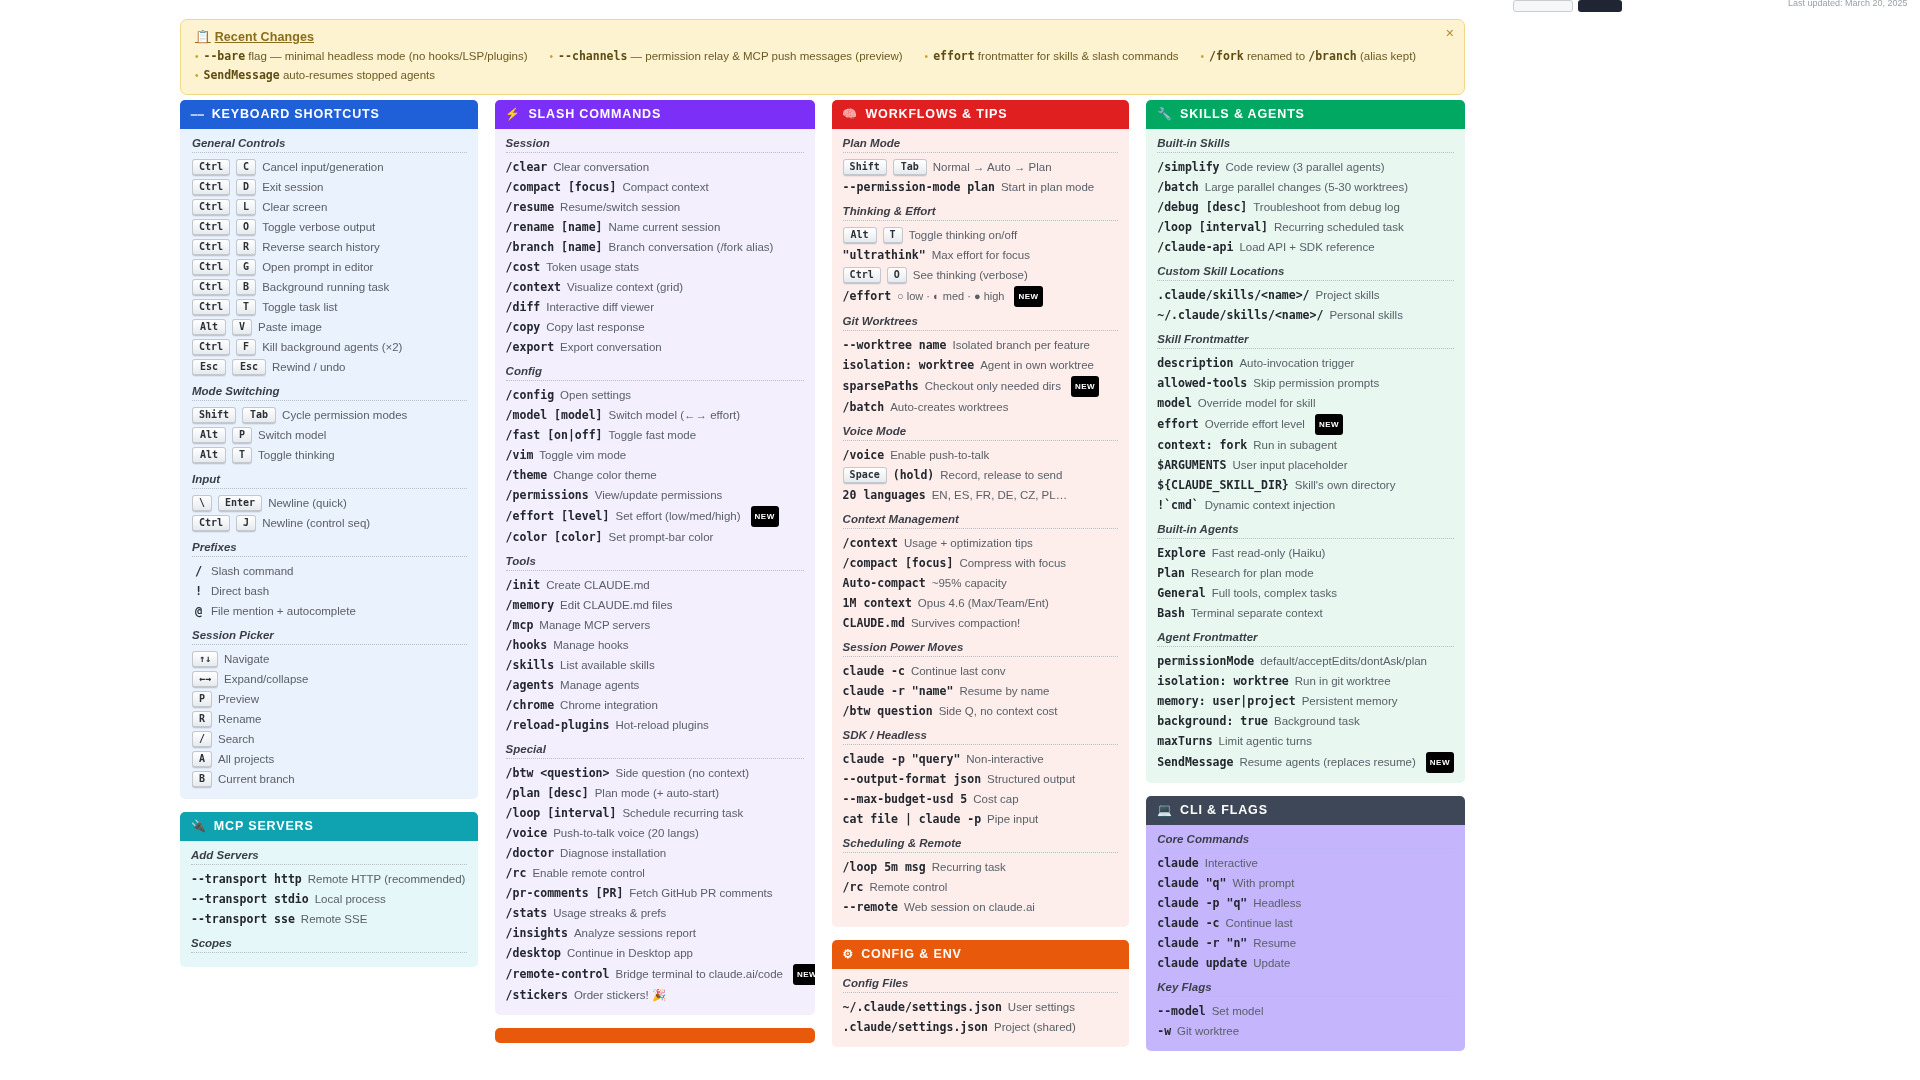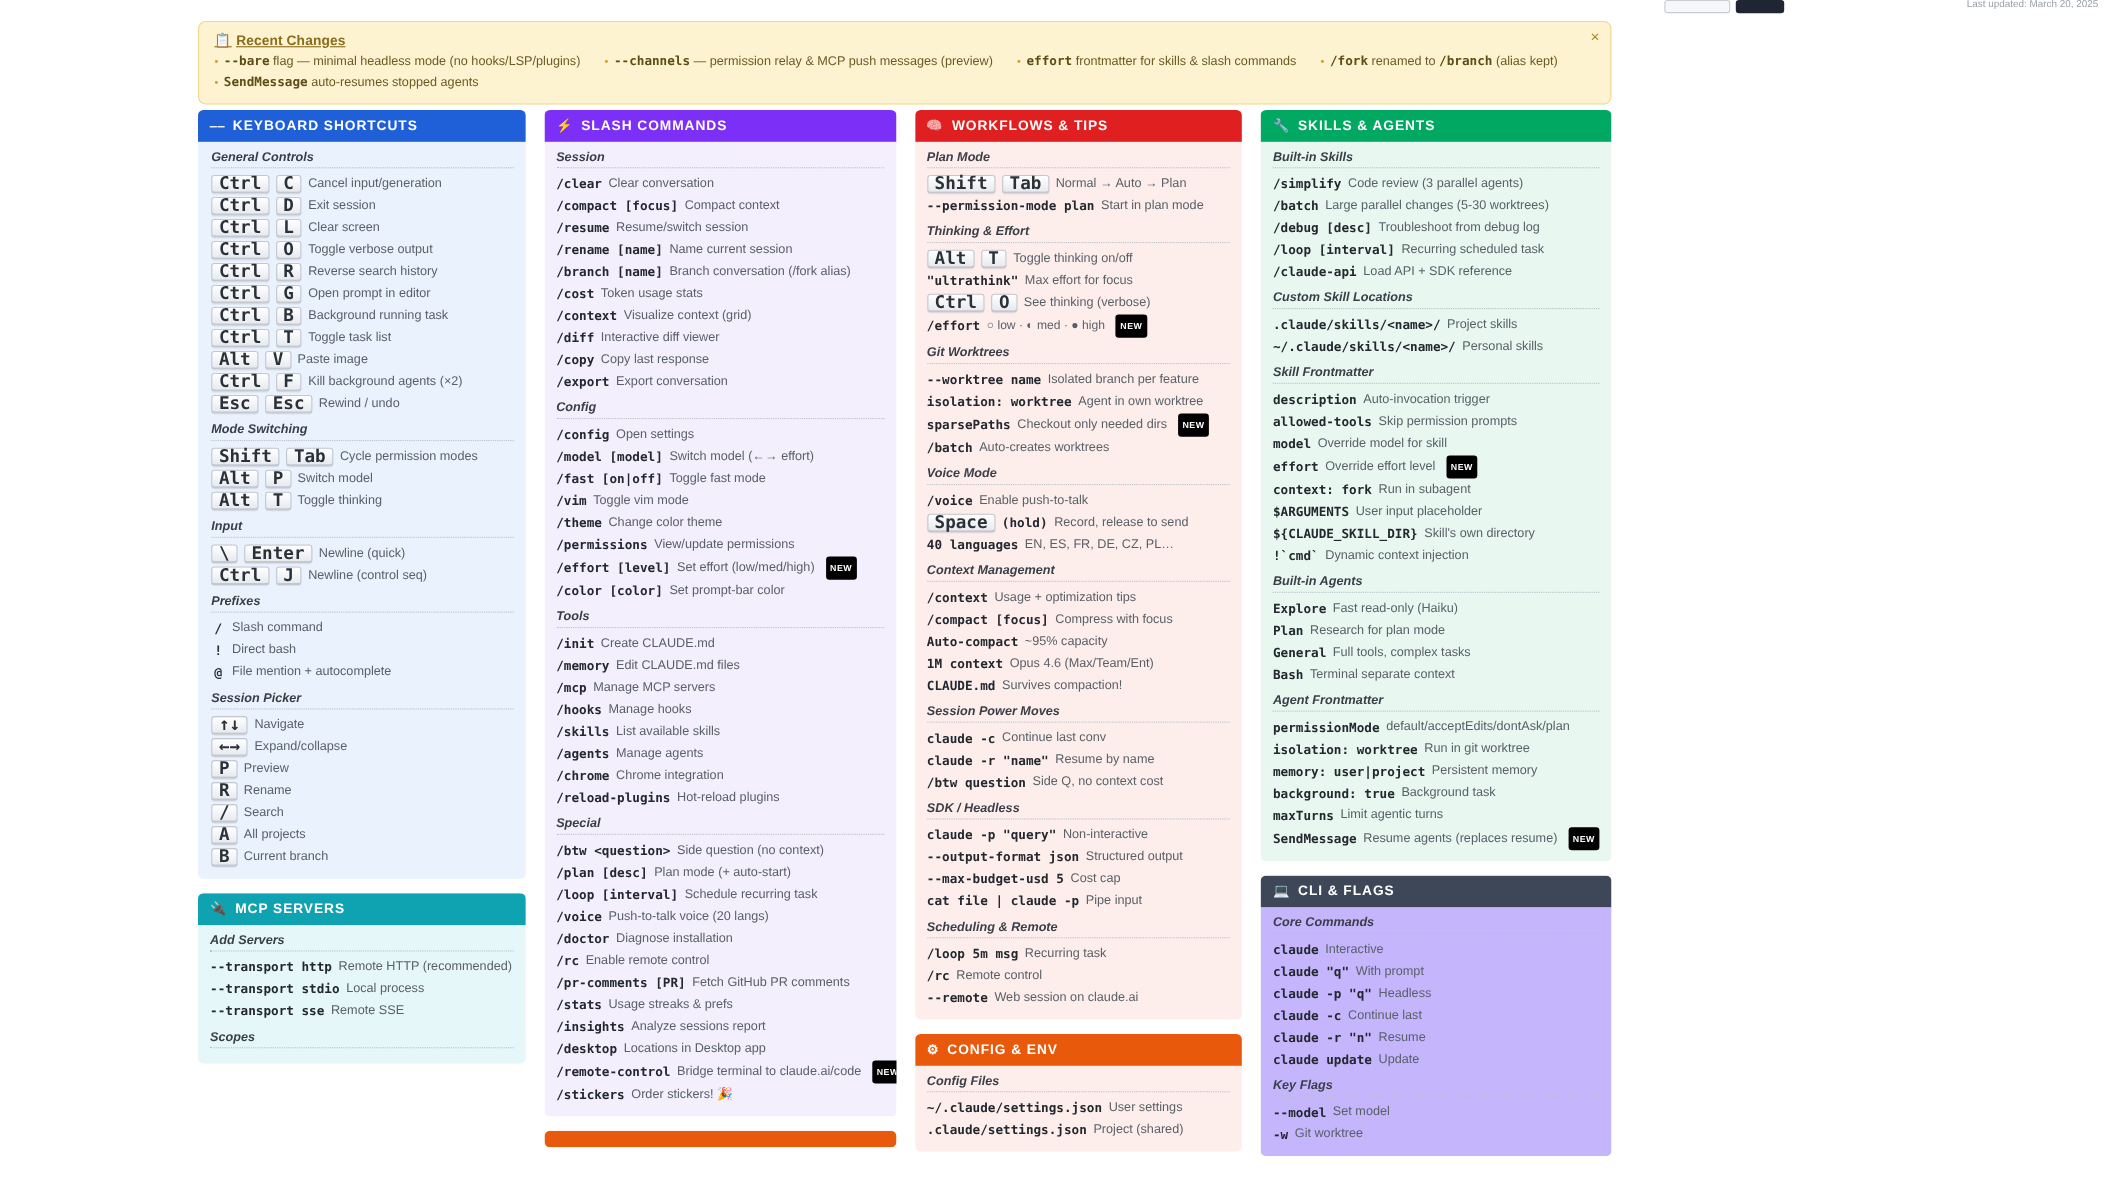--- a/index.html
+++ b/index.html
@@ -108,21 +108,21 @@
   .mono {
     font-family: "DejaVu Sans Mono", monospace;
     font-size: 11.5px; font-weight: bold; color: #23272e;
   }
 
   
   .key {
     display: inline-flex; align-items: center; justify-content: center;
     min-width: 20px; height: 17px; padding: 0 6px;
     font-family: "DejaVu Sans Mono", monospace;
-    font-size: 16px; font-weight: bold; color: #2b3138;
+    font-size: 10px; font-weight: bold; color: #2b3138;
     background: linear-gradient(#ffffff, #e7eaee);
     border: 1px solid #c3c8d0; border-bottom-width: 2px;
     border-radius: 3px; box-shadow: 0 1px 0 rgba(0,0,0,.05);
   }
   .key.wide { min-width: 34px; }
 
   .badge-new {
     display: inline-block; background: #000000; color: #fff;
     font-size: 8px; font-weight: bold; letter-spacing: .5px;
     padding: 1px 4px; border-radius: 3px; vertical-align: middle;
@@ -474,21 +474,21 @@
             <div class="row">
               <span class="mono">/stats</span>
               <span class="desc">Usage streaks &amp; prefs</span>
             </div>
             <div class="row">
               <span class="mono">/insights</span>
               <span class="desc">Analyze sessions report</span>
             </div>
             <div class="row">
               <span class="mono">/desktop</span>
-              <span class="desc">Locations in Desktop app</span>
+              <span class="desc">Continue in Desktop app</span>
             </div>
             <div class="row">
               <span class="mono">/remote-control</span>
               <span class="desc">Bridge terminal to claude.ai/code</span>
               <span class="badge-new">NEW</span>
             </div>
             <div class="row">
               <span class="mono">/stickers</span>
               <span class="desc">Order stickers! 🎉</span>
             </div>
@@ -562,21 +562,21 @@
             <div class="row">
               <span class="mono">/voice</span>
               <span class="desc">Enable push-to-talk</span>
             </div>
             <div class="row">
               <span class="key wide">Space</span>
               <span class="mono">(hold)</span>
               <span class="desc">Record, release to send</span>
             </div>
             <div class="row">
-              <span class="mono">40 languages</span>
+              <span class="mono">20 languages</span>
               <span class="desc">EN, ES, FR, DE, CZ, PL…</span>
             </div>
             <div class="sec">Context Management</div>
             <div class="sec-rule"></div>
             <div class="row">
               <span class="mono">/context</span>
               <span class="desc">Usage + optimization tips</span>
             </div>
             <div class="row">
               <span class="mono">/compact [focus]</span>

